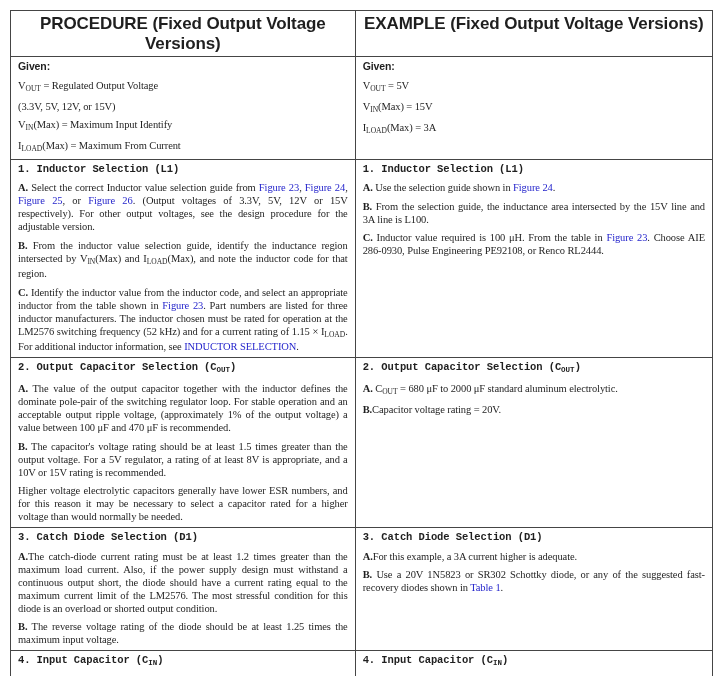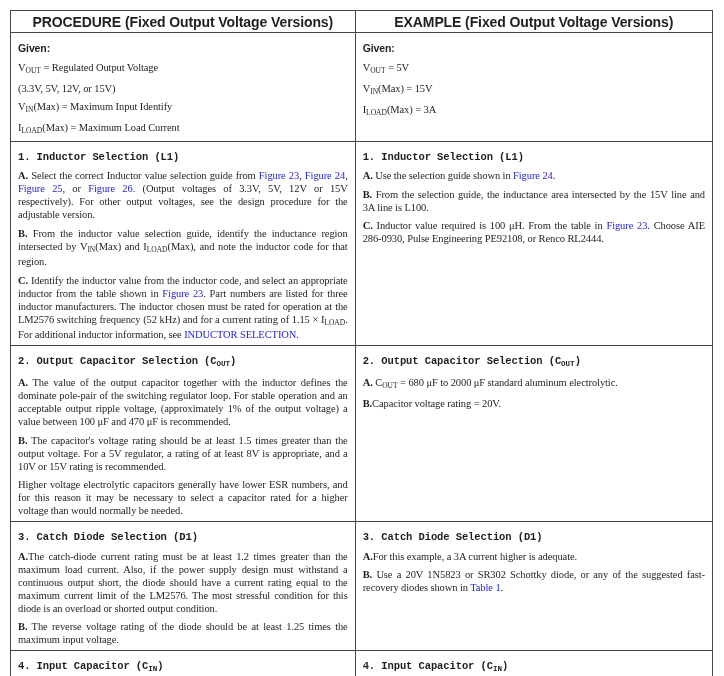--- a/index.html
+++ b/index.html
@@ -31,34 +31,34 @@
   }
   col.col-left  { width: 49.1%; }
   col.col-right { width: 50.9%; }
   th, td {
     border: 1px solid var(--border);
     vertical-align: top;
     background: var(--background);
   }
   th {
     height: 19px;
-    font-size: 14px;
+    font-size: 17px;
     font-weight: bold;
     text-align: center;
     padding: 3px 4px 2px;
     letter-spacing: -0.1px;
   }
   td {
     font-size: 10.5px;
     line-height: 13px;
     text-align: justify;
     padding: 2px 7px 4px 7px;
     letter-spacing: -0.1px;
   }
-  .para { margin: 7px 0 0; }
+  .para { margin: 1px 0 0; }
   .para + .para { margin-top: 5.5px; font-family: Liberation Serif, serif; }
   .para.heading { text-align: left; font-family: Liberation Mono, monospace; }
   .seg-t { font-weight: normal; }
   .seg-b { font-weight: bold; }
   .seg-sub {
     font-size: 7.5px;
     font-weight: normal;
     vertical-align: -1.5px;
     letter-spacing: 0;
   }
@@ -88,21 +88,21 @@
         <th>EXAMPLE (Fixed Output Voltage Versions)</th>
       </tr>
     </thead>
     <tbody>
         <tr>
           <td style="height: 91px;">
             <p class="para"><span class="seg-b">Given:</span></p>
             <p class="para"><span class="seg-t">V</span><span class="seg-sub">OUT</span><span class="seg-t"> = Regulated Output Voltage</span></p>
             <p class="para"><span class="seg-t">(3.3V, 5V, 12V, or 15V)</span></p>
             <p class="para"><span class="seg-t">V</span><span class="seg-sub">IN</span><span class="seg-t">(Max) = Maximum Input Identify</span></p>
-            <p class="para"><span class="seg-t">I</span><span class="seg-sub">LOAD</span><span class="seg-t">(Max) = Maximum Load Current</span></p>
+            <p class="para"><span class="seg-t">I</span><span class="seg-sub">LOAD</span><span class="seg-t">(Max) = Maximum From Current</span></p>
           </td>
           <td style="height: 91px;">
             <p class="para"><span class="seg-b">Given:</span></p>
             <p class="para"><span class="seg-t">V</span><span class="seg-sub">OUT</span><span class="seg-t"> = 5V</span></p>
             <p class="para"><span class="seg-t">V</span><span class="seg-sub">IN</span><span class="seg-t">(Max) = 15V</span></p>
             <p class="para"><span class="seg-t">I</span><span class="seg-sub">LOAD</span><span class="seg-t">(Max) = 3A</span></p>
           </td>
         </tr>
         <tr>
           <td style="height: 193px;">

